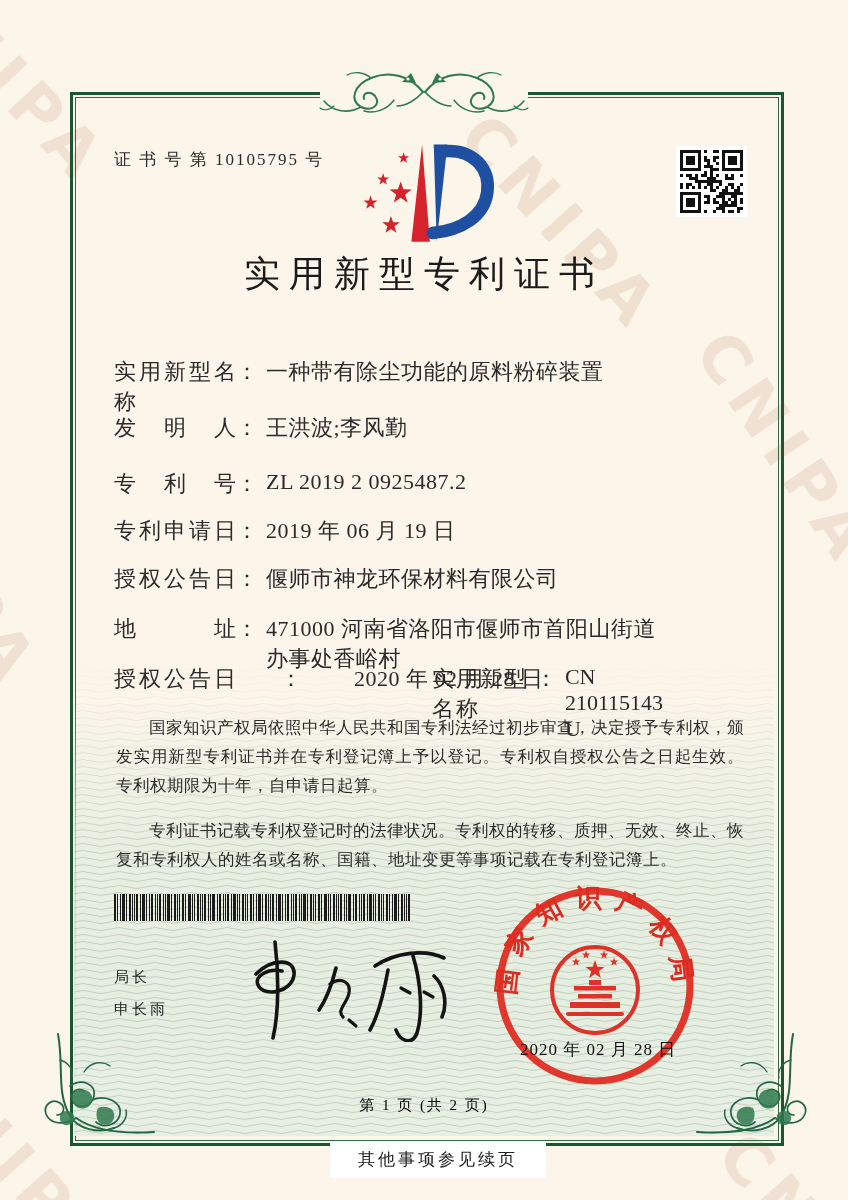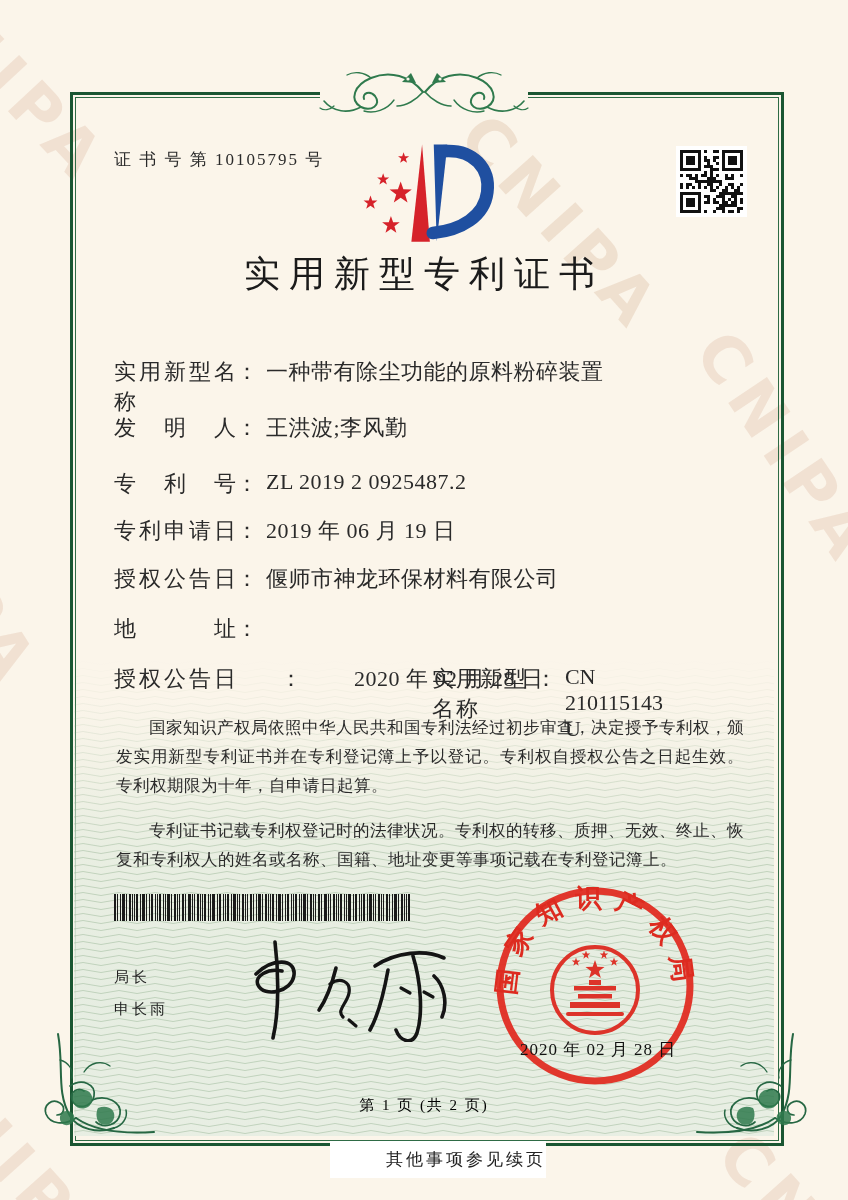--- a/index.html
+++ b/index.html
@@ -62,21 +62,21 @@
   .director div{margin-bottom:13px;letter-spacing:3px;}
   .signature{position:absolute;left:236px;top:934px;}
 
   .seal{position:absolute;left:491px;top:882px;mix-blend-mode:multiply;}
   .seal-date{position:absolute;left:503px;top:1038px;width:190px;text-align:center;
              font-size:17px;color:#111;letter-spacing:1px;z-index:12;}
 
   .page-num{position:absolute;left:70px;top:1096px;width:708px;text-align:center;
             font-size:15px;letter-spacing:2px;color:#000000;}
   .cont-note{position:absolute;left:330px;top:1141px;width:216px;height:37px;
-             background:#fff;text-align:right;line-height:37px;font-size:17px;
+             background:#fff;text-align:center;line-height:37px;font-size:17px;
              letter-spacing:3px;color:#222;z-index:11;}
 </style>
 </head>
 <body>
 
 <div class="page">
 
   <div class="wm wm1">CNIPA</div>
   <div class="wm wm2">CNIPA</div>
   <div class="wm wm3">CNIPA</div>
@@ -474,20 +474,21 @@
       <span class="val">2019 年 06 月 19 日</span>
     </div>
     <div class="row r5">
       <span class="lbl">授权公告日</span>
         <span class="colon">：</span>
       <span class="val">偃师市神龙环保材料有限公司</span>
     </div>
     <div class="row r6">
       <span class="lbl">地址</span>
         <span class="colon">：</span>
+      <span class="val">471000 河南省洛阳市偃师市首阳山街道办事处香峪村</span>
     </div>
     <div class="row r7 split">
       <span class="lbl">授权公告日</span>
         <span class="colon">：</span>
       <span class="val">2020 年 02 月 28 日</span>
       <span class="pair2">
         <span class="lbl2">实用新型名称</span>
           <span class="colon">：</span>
         <span>CN 210115143 U</span>
       </span>

